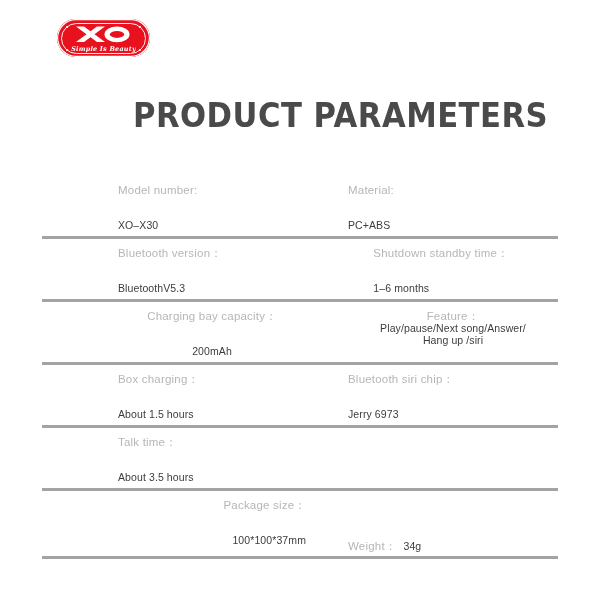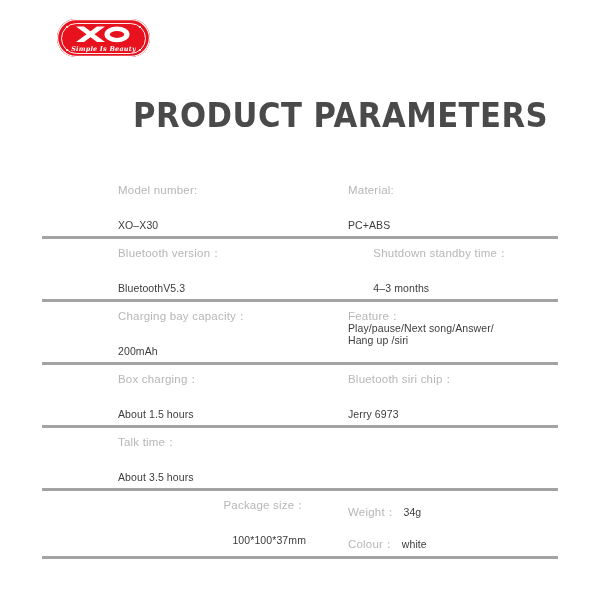--- a/index.html
+++ b/index.html
@@ -112,21 +112,21 @@
     width: 516px;
   }
   .spec-row {
     position: relative;
     display: flex;
     border-bottom: 3px solid #a3a3a3;
     box-sizing: border-box;
   }
   .spec-row.r1 { height: 63px; }
   .spec-row.r2 { height: 63px; gap: 48px; }
-  .spec-row.r3 { height: 63px; }
+  .spec-row.r3 { height: 63px; text-align: center; }
   .spec-row.r4 { height: 63px; }
   .spec-row.r5 { height: 63px; }
   .spec-row.r6 { height: 68px; text-align: right; }
 
   .cell {
     position: relative;
     box-sizing: border-box;
     padding-top: 7px;
   }
   .cell.left  { width: 264px; padding-left: 76px; }
@@ -159,20 +159,21 @@
   .pair {
     display: flex;
     align-items: baseline;
     white-space: nowrap;
   }
   .pair + .pair { margin-top: 17px; }
   .pair .p-lbl {
     font-size: 11.5px;
     color: #b6b6b6;
     letter-spacing: 0.2px;
+    margin-top: 34px;
   }
   .pair .p-val {
     font-size: 10.5px;
     color: #3c3c3c;
     margin-left: 7px;
     letter-spacing: 0.1px;
   }
 </style>
 </head>
 <body>
@@ -213,21 +214,21 @@
       </div>
     </div>
 
     <div class="spec-row r2">
       <div class="cell left">
         <span class="lbl">Bluetooth version：</span>
         <span class="val">BluetoothV5.3</span>
       </div>
       <div class="cell right">
         <span class="lbl">Shutdown standby time：</span>
-        <span class="val">4–3 months</span>
+        <span class="val">1–6 months</span>
       </div>
     </div>
 
     <div class="spec-row r3">
       <div class="cell left">
         <span class="lbl">Charging bay capacity：</span>
         <span class="val">200mAh</span>
       </div>
       <div class="cell right">
         <span class="lbl">Feature：</span>

